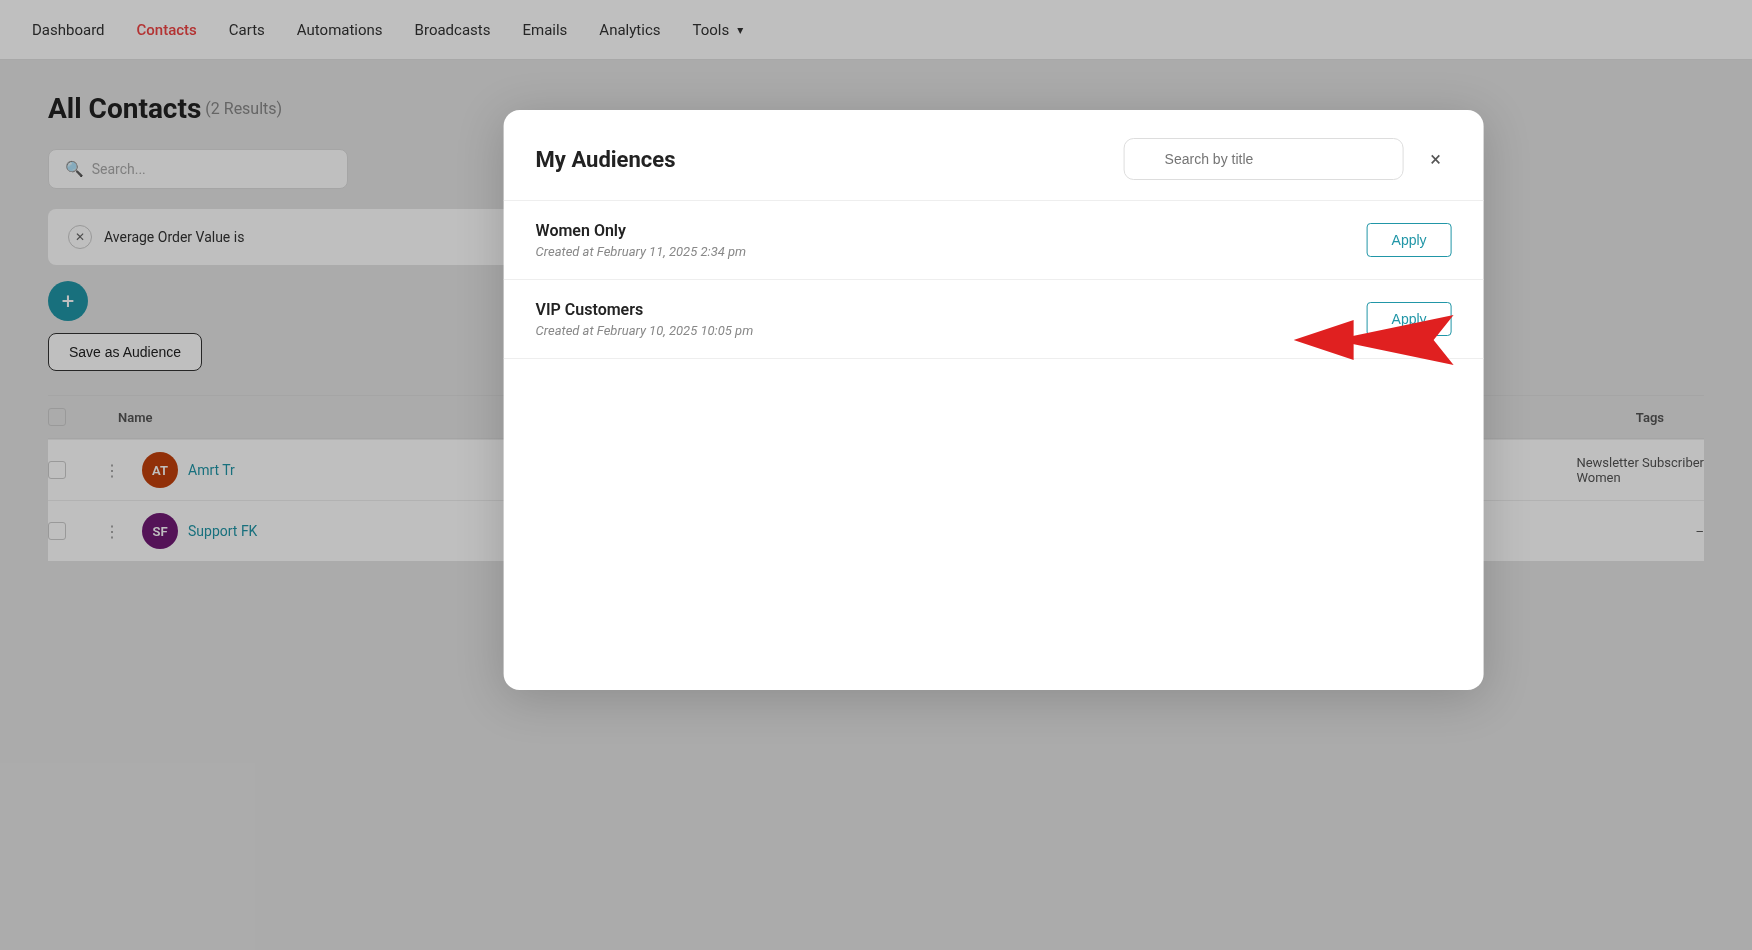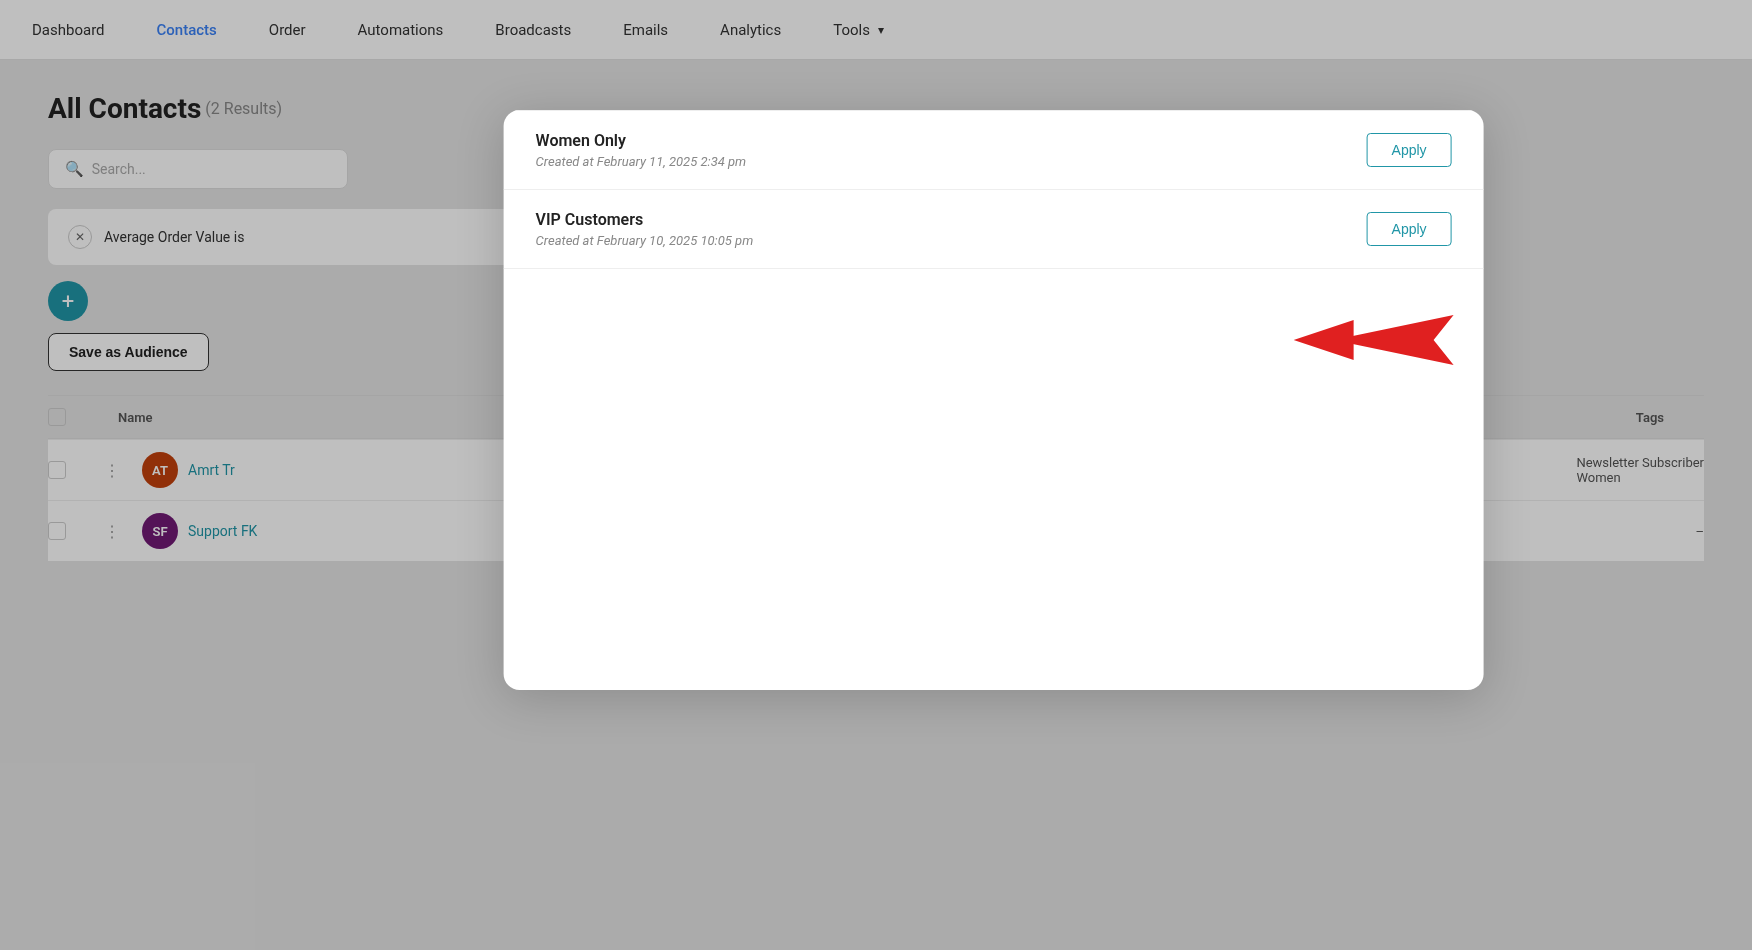--- a/index.html
+++ b/index.html
@@ -12,31 +12,31 @@
       position: relative;
     }
 
     
     .top-nav {
       background: #ffffff;
       height: 60px;
       display: flex;
       align-items: center;
       padding: 0 32px;
-      gap: 52px;
+      gap: 32px;
       border-bottom: 1px solid #e0e0e0;
     }
     .nav-item {
       font-size: 15px;
       color: #333;
       cursor: pointer;
       text-decoration: none;
     }
     .nav-item.active {
-      color: #3b82f6;
+      color: #ef4444;
       font-weight: 500;
     }
     .nav-tools {
       display: flex;
       align-items: center;
       gap: 4px;
     }
 
     
     .page-bg {
@@ -114,21 +114,21 @@
       font-size: 22px;
       cursor: pointer;
       margin-bottom: 12px;
     }
 
     .save-audience-btn {
       border: 1px solid #333;
       border-radius: 8px;
       padding: 10px 20px;
       font-size: 14px;
-      font-weight: 700;
+      font-weight: 400;
       background: #fff;
       cursor: pointer;
       color: #222;
       margin-bottom: 24px;
     }
     .table-row {
       display: flex;
       align-items: center;
       gap: 12px;
       padding: 14px 0;
@@ -299,21 +299,21 @@
     .col-dots { width: 30px; }
     .col-name { flex: 1; font-size: 13px; font-weight: 600; color: #555; }
     .col-tags { width: 200px; text-align: right; font-size: 13px; font-weight: 600; color: #555; padding-right: 40px; }
   </style>
 </head>
 <body>
 
 <nav class="top-nav">
   <a class="nav-item">Dashboard</a>
   <a class="nav-item active">Contacts</a>
-  <a class="nav-item">Order</a>
+  <a class="nav-item">Carts</a>
   <a class="nav-item">Automations</a>
   <a class="nav-item">Broadcasts</a>
   <a class="nav-item">Emails</a>
   <a class="nav-item">Analytics</a>
   <div class="nav-tools nav-item">
     <span>Tools</span>
     <span style="font-size:12px; margin-left:4px;">▾</span>
   </div>
 </nav>
 
@@ -367,20 +367,30 @@
         <span class="contact-name">Support FK</span>
       </div>
       <div class="tags-col">–</div>
     </div>
   </div>
 </div>
 
 <div class="overlay"></div>
 
 <div class="modal">
+  <div class="modal-header">
+    <h2 class="modal-title">My Audiences</h2>
+    <div class="modal-header-right">
+      <div class="modal-search-wrap">
+        <span class="modal-search-icon">🔍</span>
+        <input class="modal-search" type="text" placeholder="Search by title" style="">
+      </div>
+      <div class="modal-close">×</div>
+    </div>
+  </div>
   <div class="modal-divider"></div>
 
   <div class="audience-item">
     <div class="audience-info">
       <div class="audience-name">Women Only</div>
       <div class="audience-created">
         <span>Created at</span>&nbsp;<span>February 11, 2025 2:34 pm</span>
       </div>
     </div>
     <button class="apply-btn">Apply</button>

